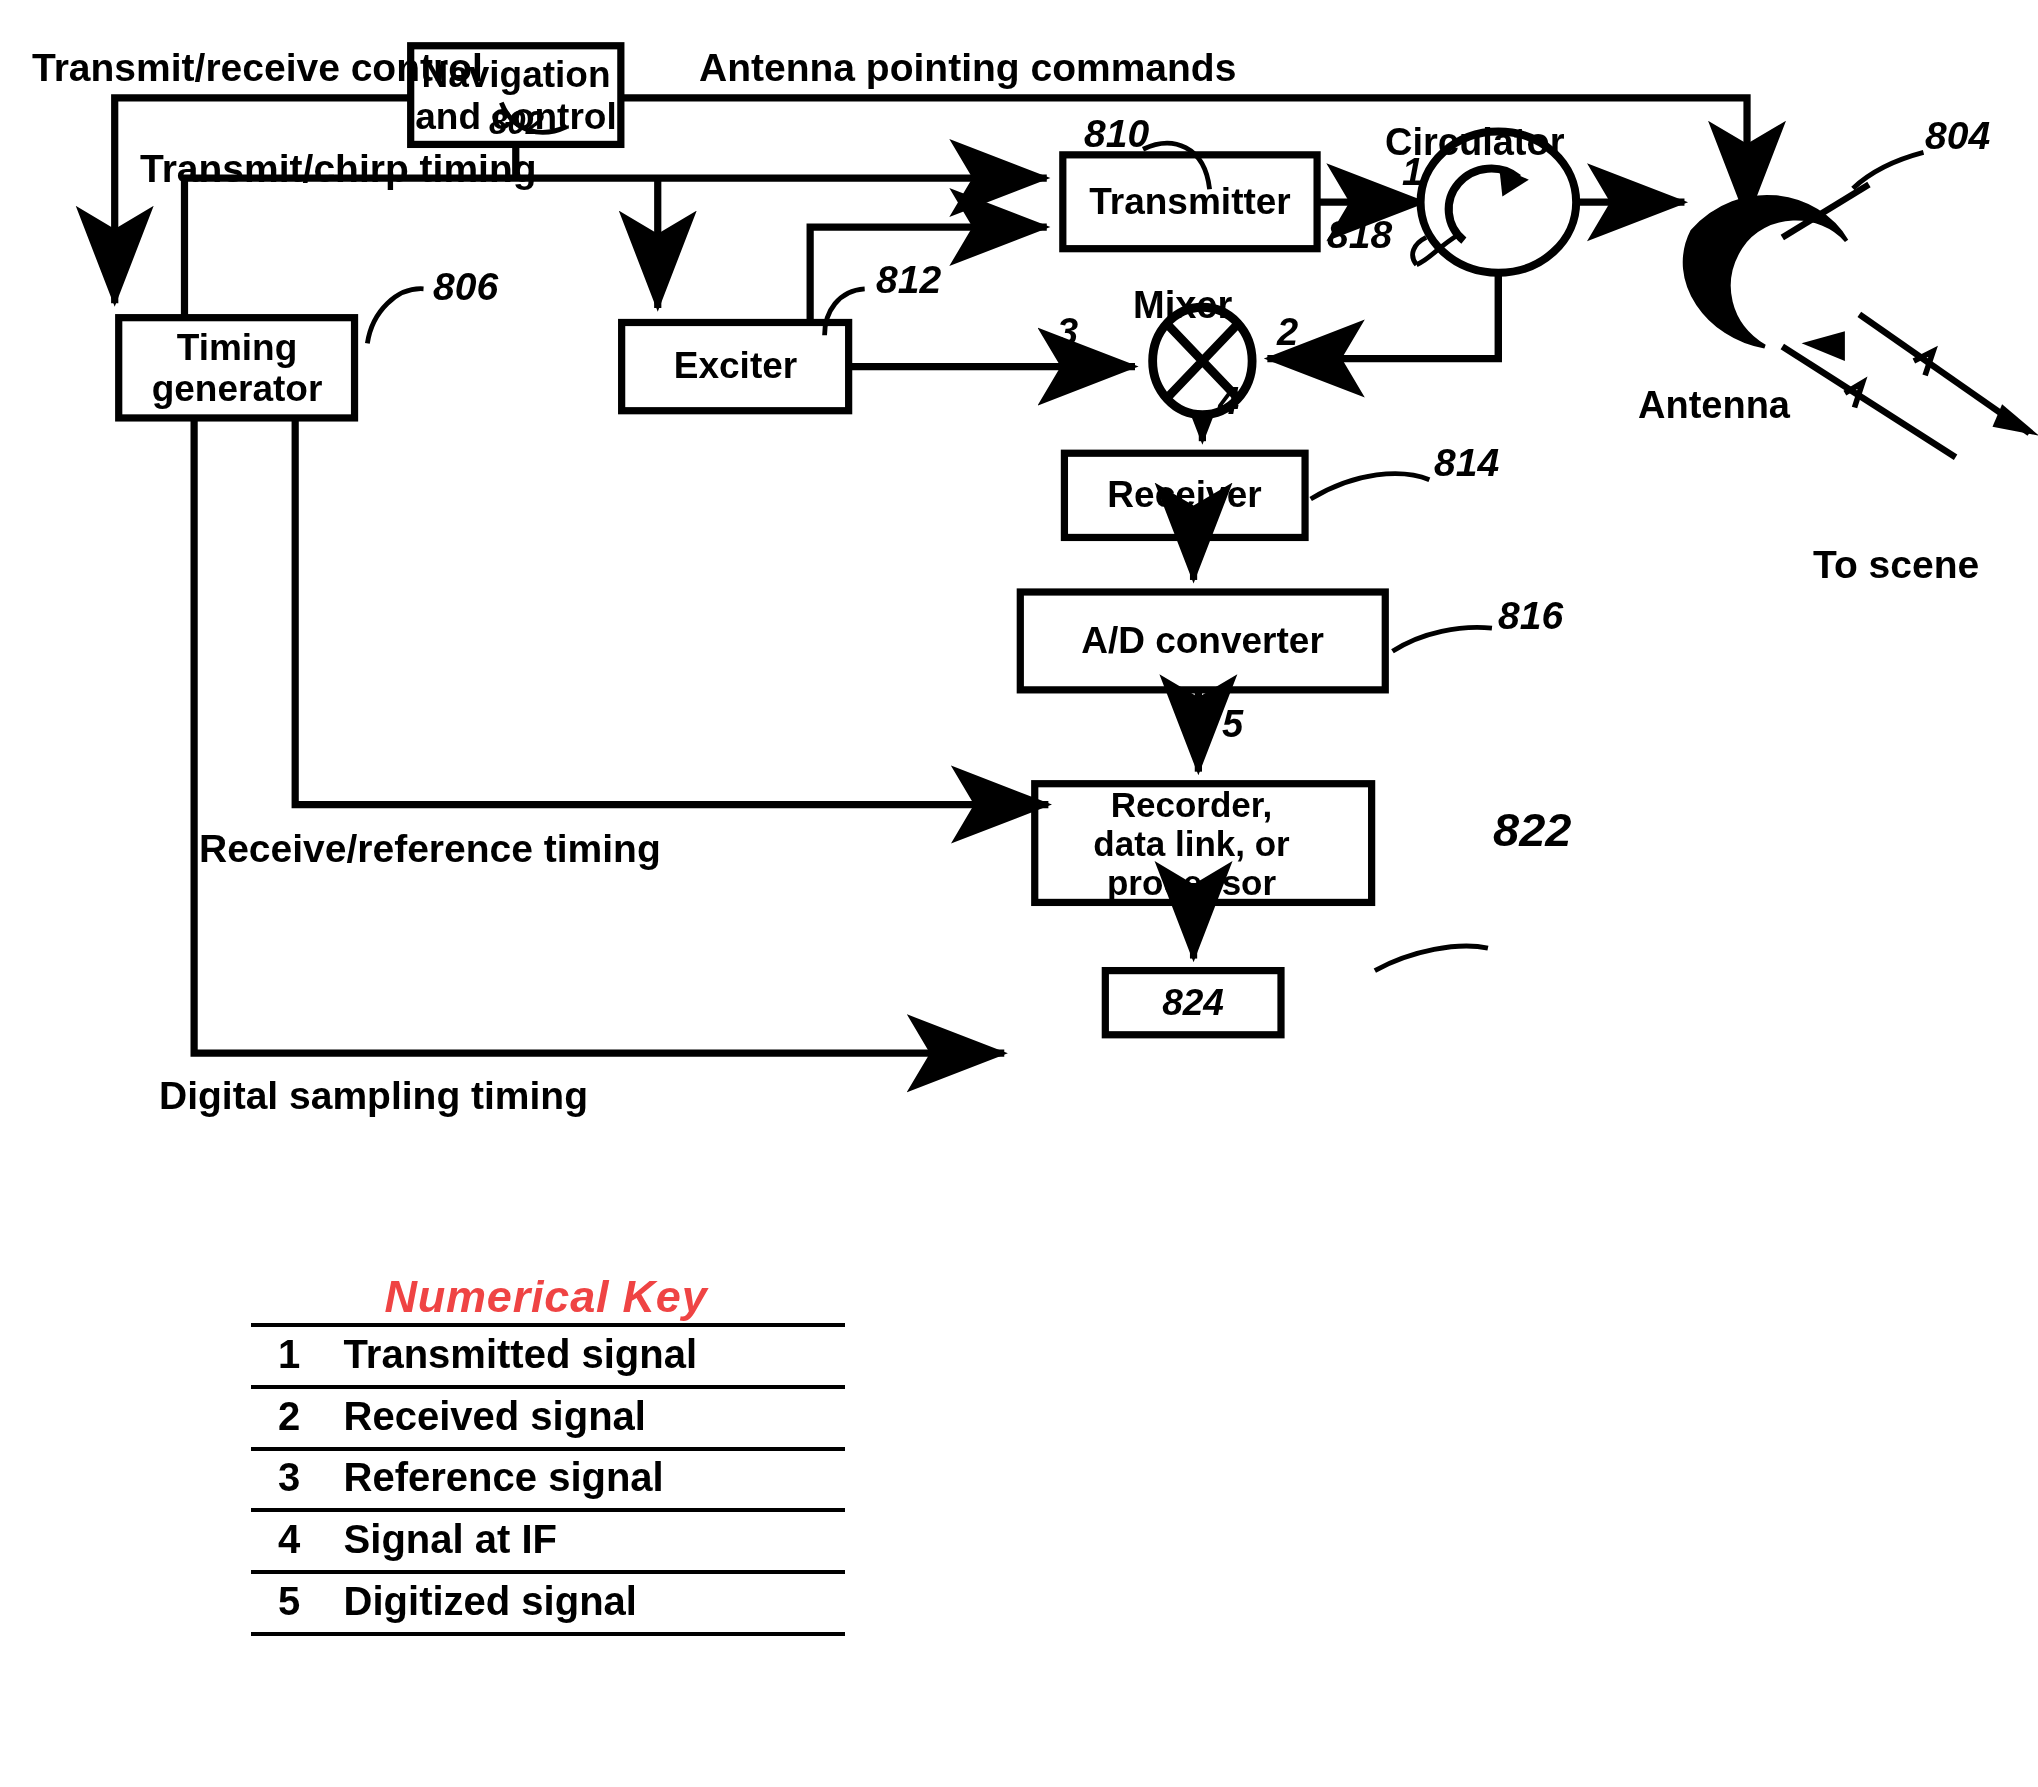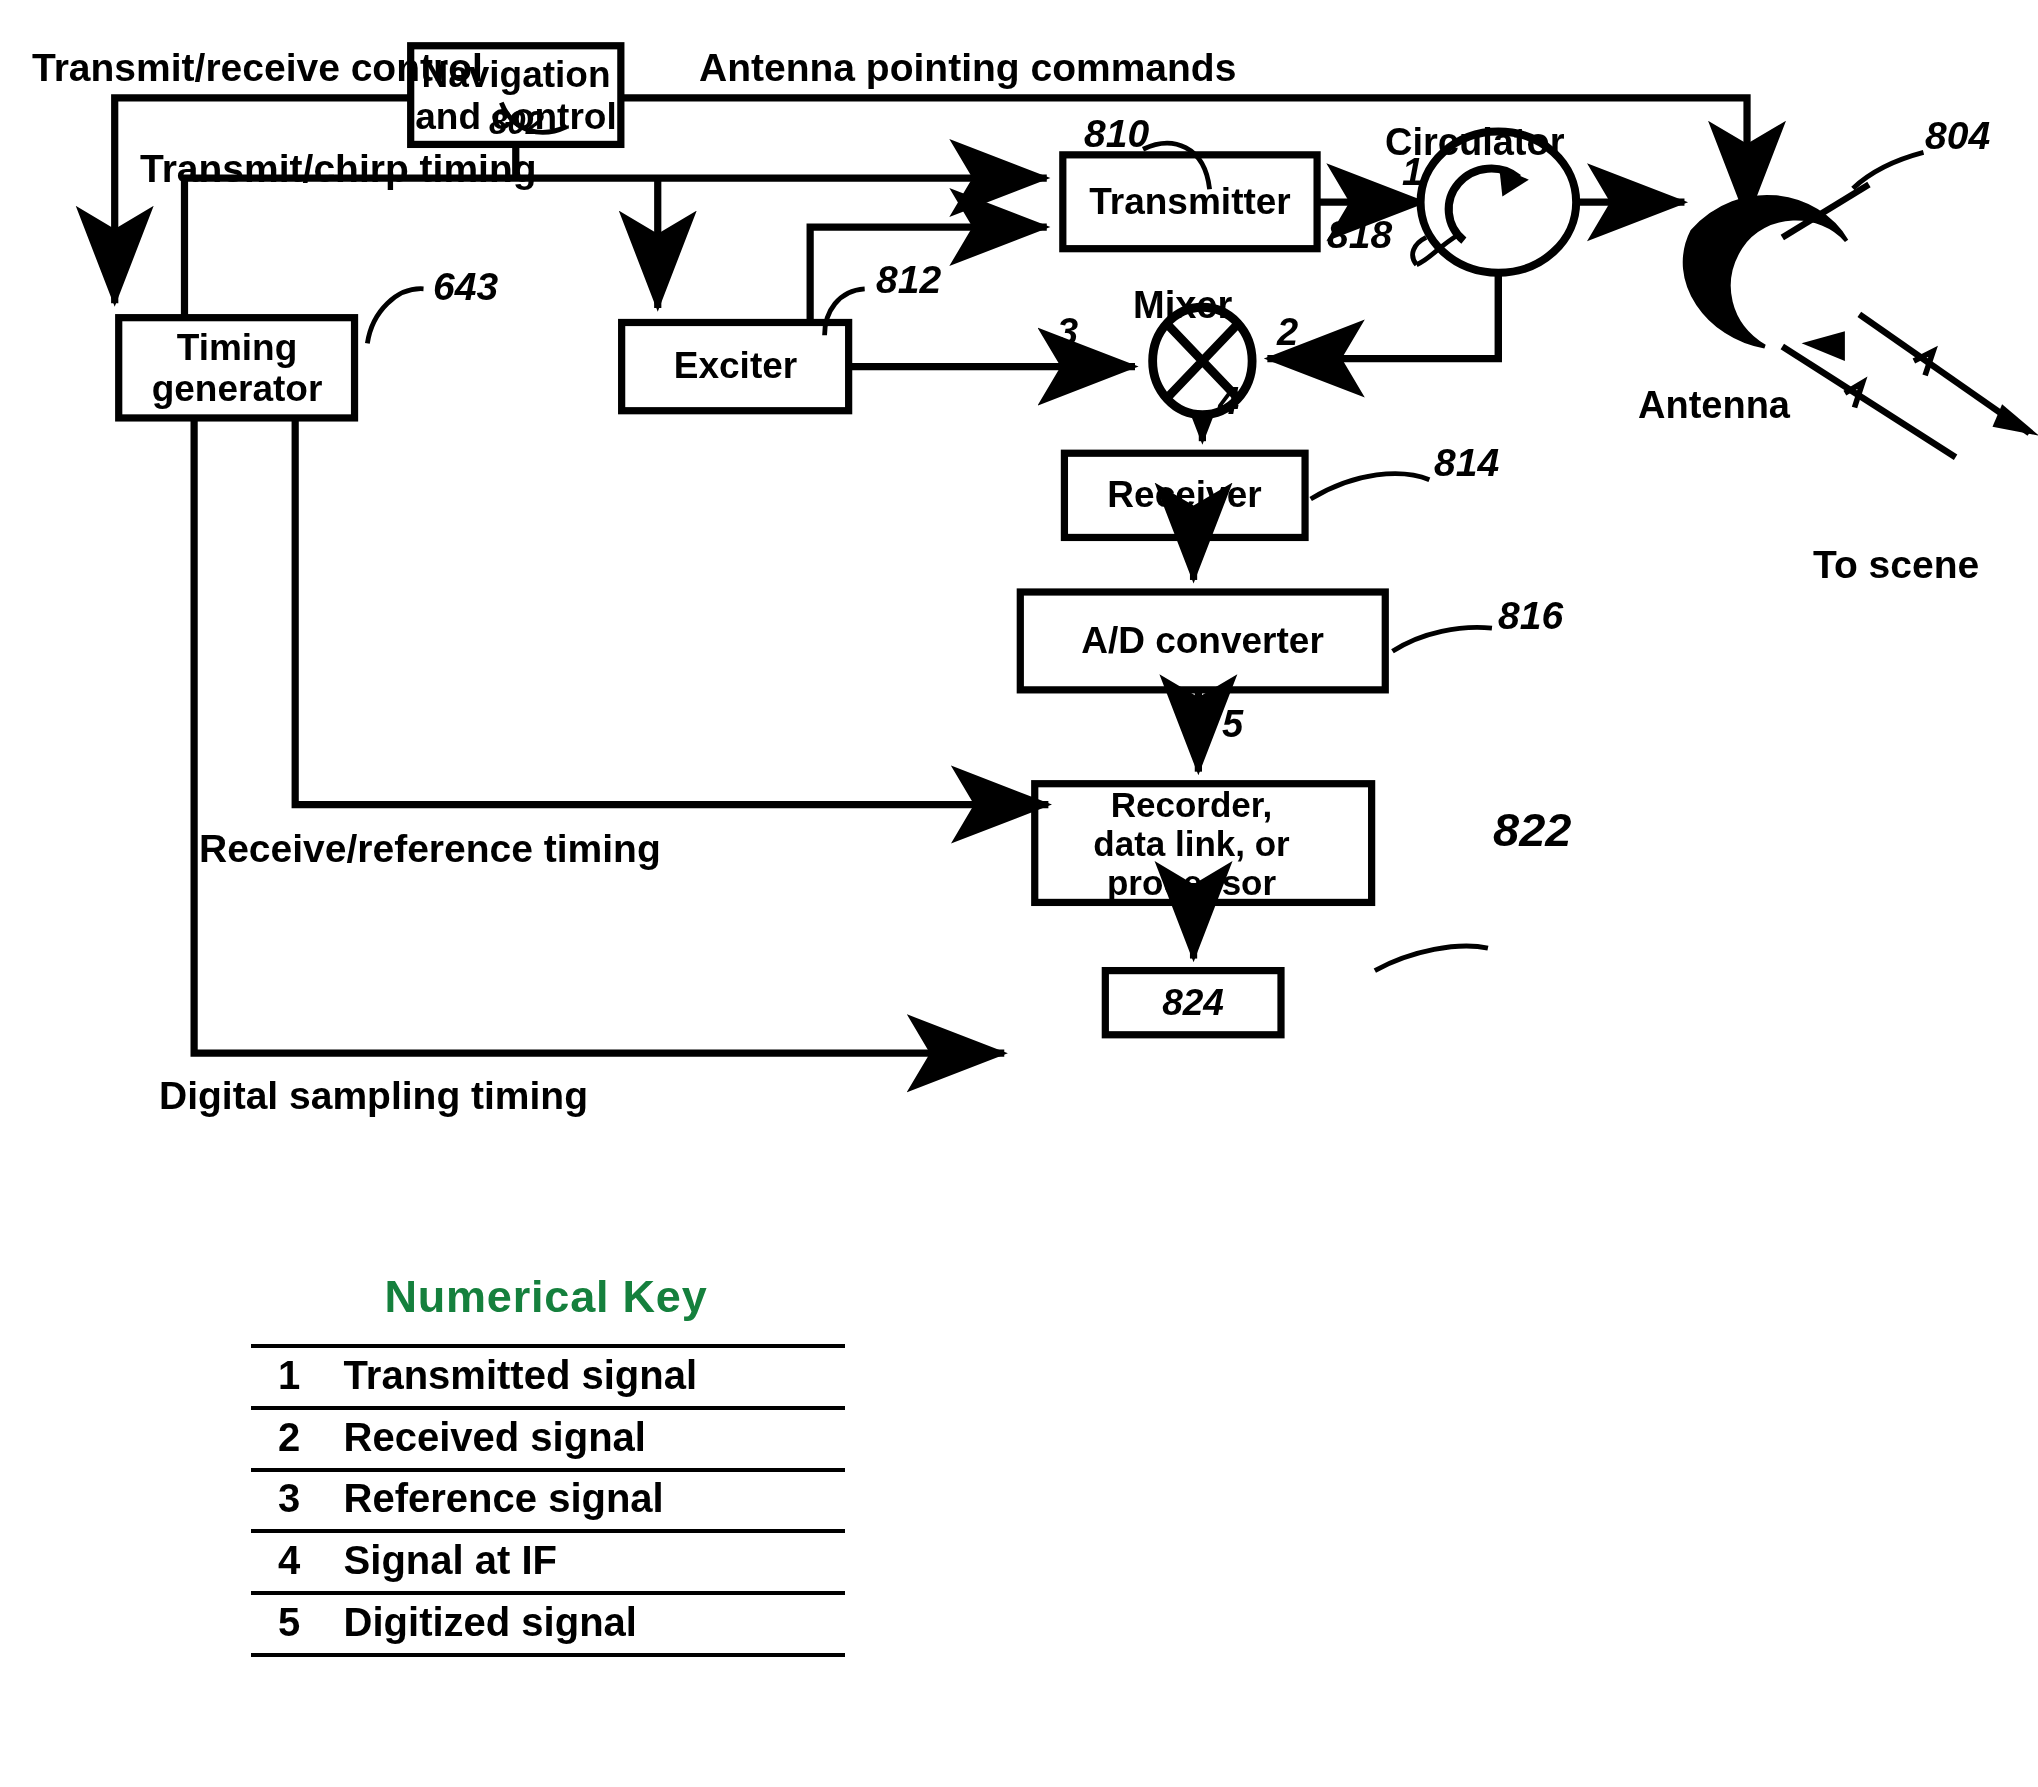--- a/index.html
+++ b/index.html
@@ -11,22 +11,22 @@
        font-weight:700;line-height:1.08;white-space:pre;}
   .boxlbl{position:absolute;display:flex;align-items:center;justify-content:center;
           text-align:center;font-weight:700;color:#000;line-height:1.12;}
   .refnum{position:absolute;font-style:italic;font-weight:700;color:#000;
           font-family:"Liberation Sans", sans-serif;}
   .signum{position:absolute;font-style:italic;font-weight:700;color:#000;
           font-family:"Liberation Sans", sans-serif;}
 
   
   #keywrap{position:absolute;left:241px;top:1271px;width:610px;}
-  #keytitle{text-align:center;font-weight:700;font-size:45px;
-            color:#15803d;letter-spacing:0.8px;margin-bottom:21px;}
+  #keytitle{text-align:center;font-style:italic;font-weight:700;font-size:45px;
+            color:#ef4444;letter-spacing:0.8px;}
   #keytable{border-collapse:collapse;width:594px;margin-left:9.6px;}
   #keytable td{border-top:4.8px solid #000;border-bottom:4.8px solid #000;
                padding:4.8px 0 8px 0;font-weight:700;font-size:40px;color:#000;}
   #keytable td.num{width:77px;text-align:center;}
   #keytable td.desc{text-align:left;padding-left:16px;}
 </style>
 </head>
 <body>
 
 <div id="root">
@@ -172,21 +172,21 @@
   <div class="lbl" style="left:1813px;top:544px;font-size:39px;"><span>To scene</span></div>
 
   <div class="signum" style="left:1402px;top:151px;font-size:38px;"><span>1</span></div>
   <div class="signum" style="left:1277px;top:311px;font-size:38px;"><span>2</span></div>
   <div class="signum" style="left:1057px;top:311px;font-size:38px;"><span>3</span></div>
   <div class="signum" style="left:1218px;top:380px;font-size:38px;"><span>4</span></div>
   <div class="signum" style="left:1222px;top:703px;font-size:38px;"><span>5</span></div>
 
   <div class="refnum" style="left:489px;top:104px;font-size:33px;"><span>802</span></div>
   <div class="refnum" style="left:1925px;top:114px;font-size:39px;"><span>804</span></div>
-  <div class="refnum" style="left:433px;top:265px;font-size:39px;"><span>643</span></div>
+  <div class="refnum" style="left:433px;top:265px;font-size:39px;"><span>806</span></div>
   <div class="refnum" style="left:1084px;top:112px;font-size:39px;"><span>810</span></div>
   <div class="refnum" style="left:876px;top:258px;font-size:39px;"><span>812</span></div>
   <div class="refnum" style="left:1434px;top:441px;font-size:39px;"><span>814</span></div>
   <div class="refnum" style="left:1498px;top:594px;font-size:39px;"><span>816</span></div>
   <div class="refnum" style="left:1327px;top:213px;font-size:39px;"><span>818</span></div>
   <div class="refnum" style="left:1493px;top:802px;font-size:47px;"><span>822</span></div>
 
   <div id="keywrap">
     <div id="keytitle">Numerical Key</div>
     <table id="keytable">

